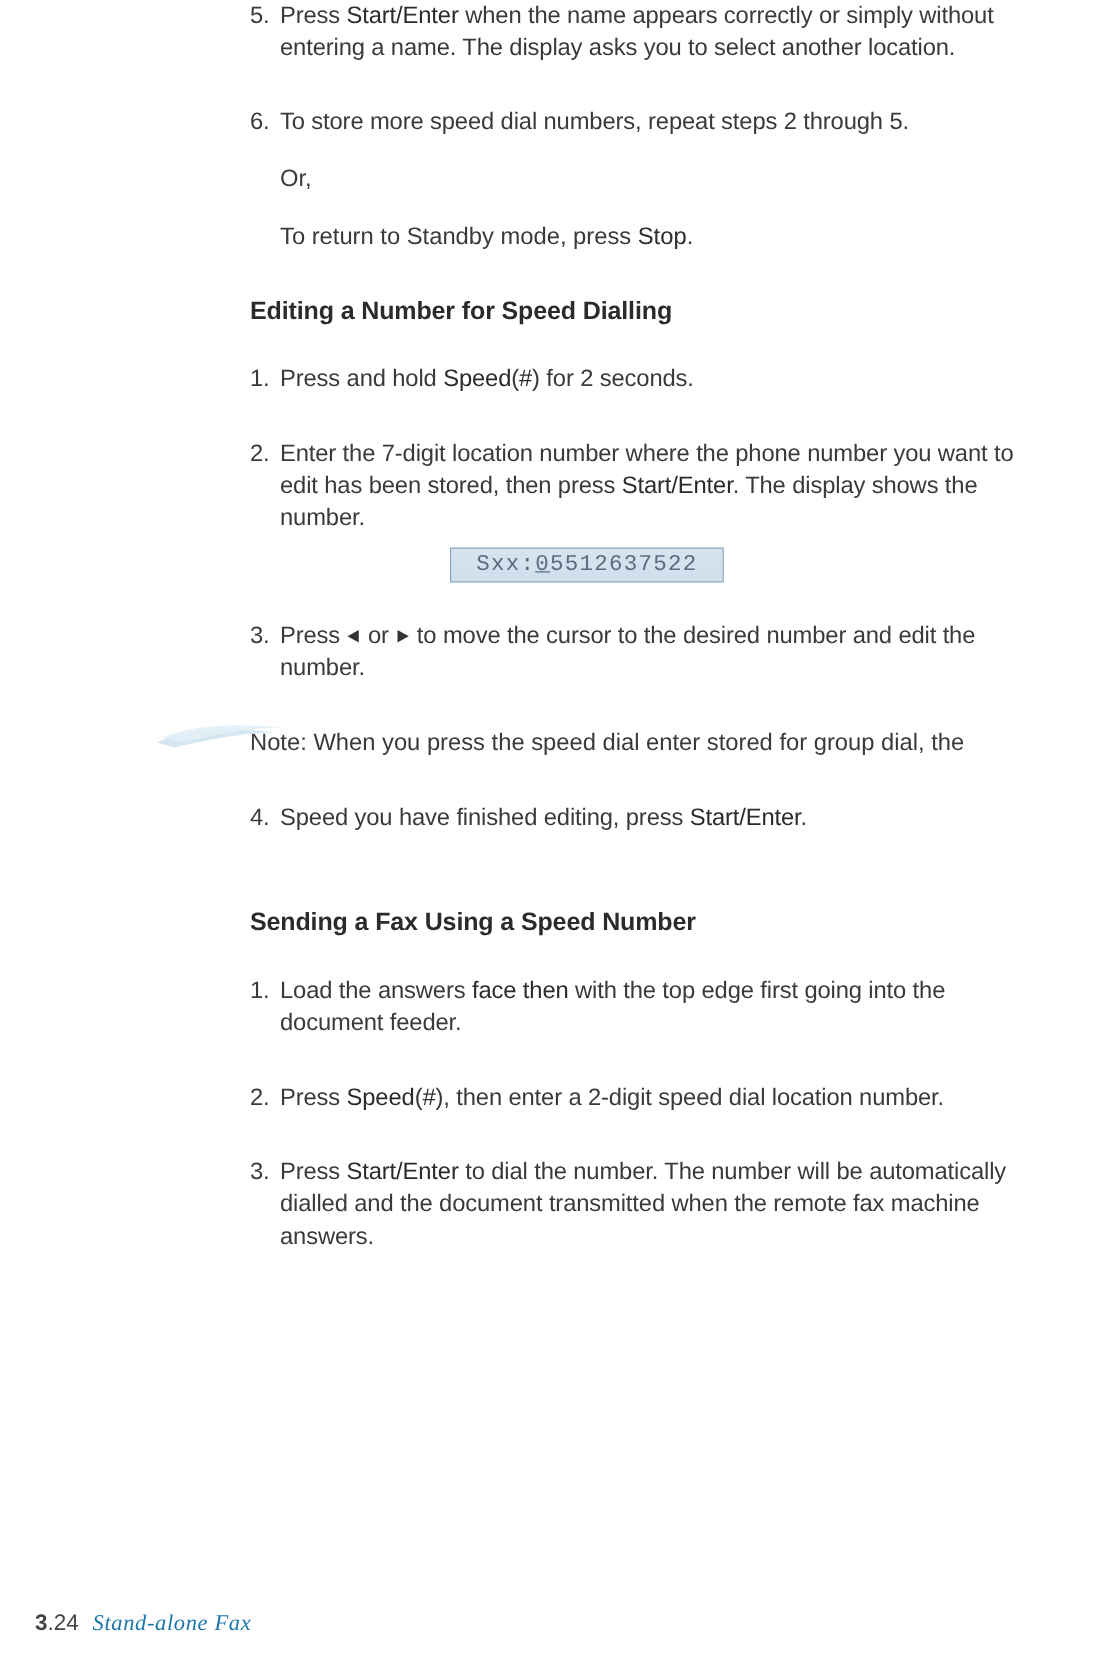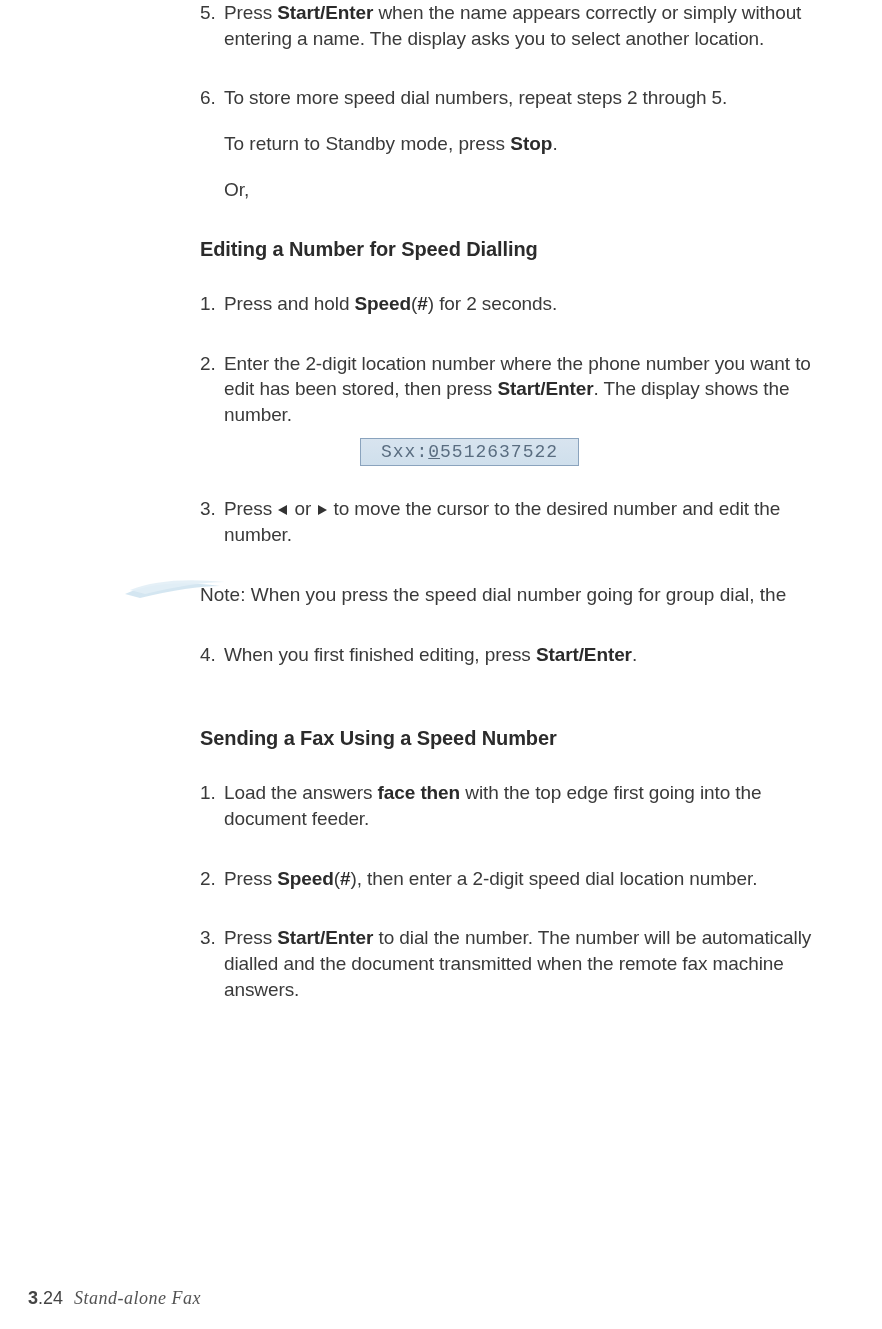--- a/index.html
+++ b/index.html
@@ -25,21 +25,21 @@
     font-weight: 400;
     letter-spacing: -0.1px;
   }
   .step .num {
     float: left;
     width: 24px;
   }
   .step-body {
     overflow: hidden;
   }
-  .bold { font-weight: 700; color:#2b2b2b; }
+  .bold { font-weight: 400; color:#2b2b2b; }
   .heading {
     font-weight: 700;
     font-size: 20px;
     color: #2b2b2b;
     margin-top: 36px;
     margin-bottom: 30px;
     letter-spacing: -0.1px;
     font-stretch: semi-condensed;
   }
   .display-box {
@@ -85,21 +85,21 @@
     bottom: 20px;
     left: 28px;
     font-size: 18px;
     color: #444;
   }
   .footer .pg-ch { font-weight: 700; }
   .footer .section {
     font-style: italic;
     letter-spacing: 0.5px;
     margin-left: 6px;
-    color:#404040;
+    color:#0369a1;
     font-family: Georgia, 'Times New Roman', serif;
     opacity:0.9;
     margin-top:48px;
   }
   .tri { display:inline-block; vertical-align: -1px; }
   .sub { margin-top: -14px; margin-bottom: 34px; font-size:19px; line-height:1.35; color:#3a3a3a; padding-left:24px;}
 </style>
 </head>
 <body>
 
@@ -111,38 +111,38 @@
       <span>Press </span><span class="bold">Start/Enter</span><span> when the name appears correctly or simply without entering a name. The display asks you to select another location.</span>
     </div>
   </div>
 
   <div class="step">
     <span class="num">6.</span>
     <div class="step-body">
       <span>To store more speed dial numbers, repeat steps 2 through 5.</span>
     </div>
   </div>
+  <div class="sub">Or,</div>
   <div class="sub">
     <span>To return to Standby mode, press </span><span class="bold">Stop</span><span>.</span>
   </div>
-  <div class="sub">Or,</div>
 
   <div class="heading">Editing a Number for Speed Dialling</div>
 
   <div class="step">
     <span class="num">1.</span>
     <div class="step-body">
       <span>Press and hold </span><span class="bold">Speed</span><span>(</span><span class="bold">#</span><span>) for 2 seconds.</span>
     </div>
   </div>
 
   <div class="step" style="margin-bottom:14px;">
     <span class="num">2.</span>
     <div class="step-body">
-      <span>Enter the 2-digit location number where the phone number you want to edit has been stored, then press </span><span class="bold">Start/Enter</span><span>. The display shows the number.</span>
+      <span>Enter the 7-digit location number where the phone number you want to edit has been stored, then press </span><span class="bold">Start/Enter</span><span>. The display shows the number.</span>
     </div>
   </div>
 
   <div>
     <span class="display-box">
       <span>Sxx:</span><span class="underline">0</span><span>5512637522</span>
     </span>
   </div>
 
   <div class="step">
@@ -156,29 +156,29 @@
     </div>
   </div>
 
   <div class="note-wrap">
     <svg class="note-swoosh" viewBox="0 0 120 30">
       <path d="M5,22 Q40,6 100,14 Q70,14 20,26 Z" fill="#cfe3f0" opacity="0.9"></path>
       <path d="M10,18 Q45,4 105,10 Q75,10 25,22 Z" fill="#e2eef6" opacity="0.9"></path>
     </svg>
     <div class="note">
       <span class="note-row1">
-        <span class="note-label">Note</span><span>: </span><span>When you press the speed dial number going for group dial, the</span>
+        <span class="note-label">Note</span><span>: </span><span>When you press the speed dial enter stored for group dial, the</span>
       </span>
     </div>
   </div>
 
   <div class="step" style="margin-bottom:60px;">
     <span class="num">4.</span>
     <div class="step-body">
-      <span>When you first finished editing, press </span><span class="bold">Start/Enter</span><span>.</span>
+      <span>Speed you have finished editing, press </span><span class="bold">Start/Enter</span><span>.</span>
     </div>
   </div>
 
   <div class="heading">Sending a Fax Using a Speed Number</div>
 
   <div class="step">
     <span class="num">1.</span>
     <div class="step-body">
       <span>Load the answers </span><span class="bold">face then</span><span> with the top edge first going into the document feeder.</span>
     </div>

